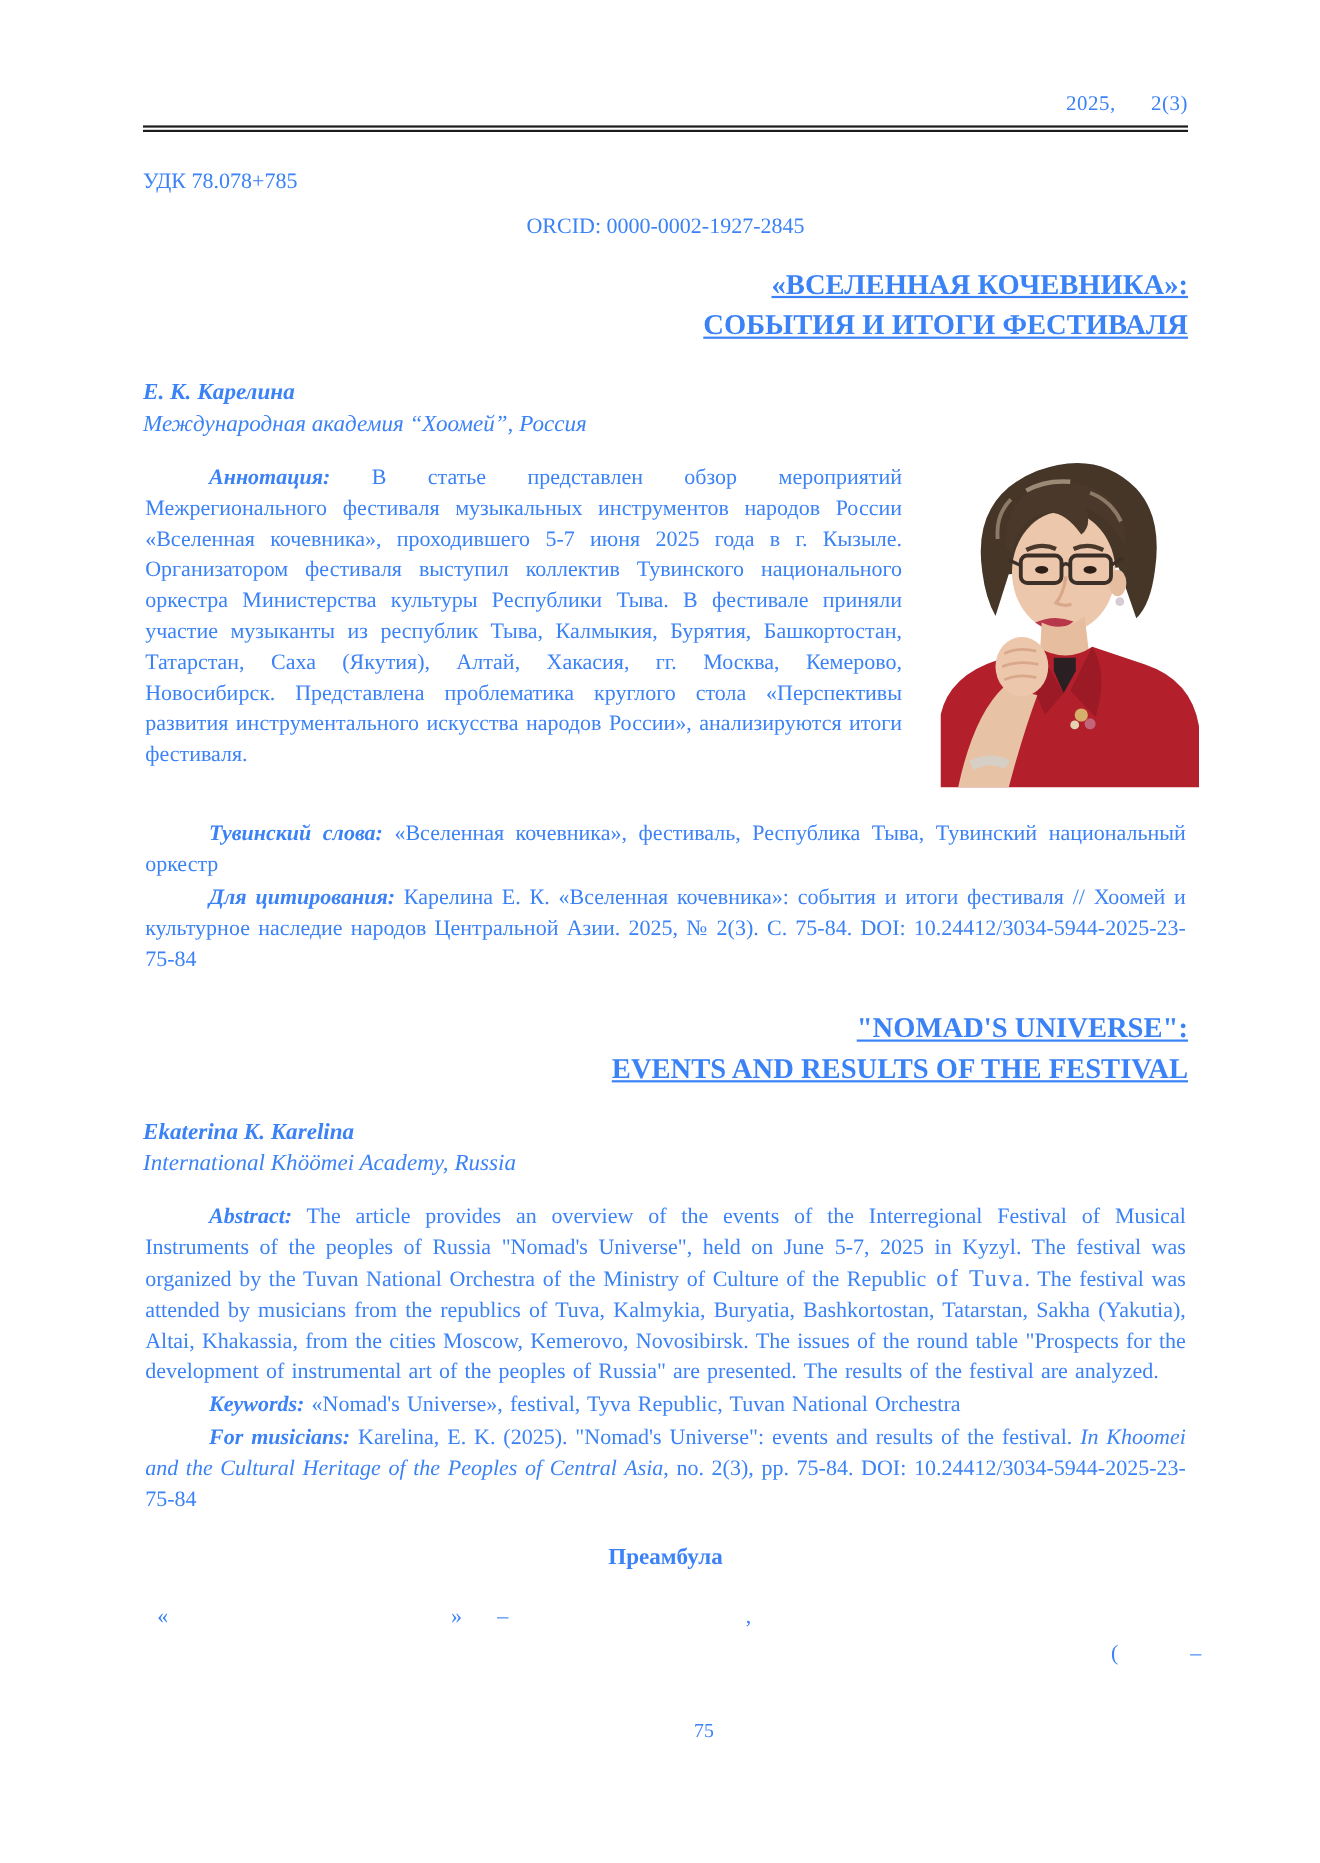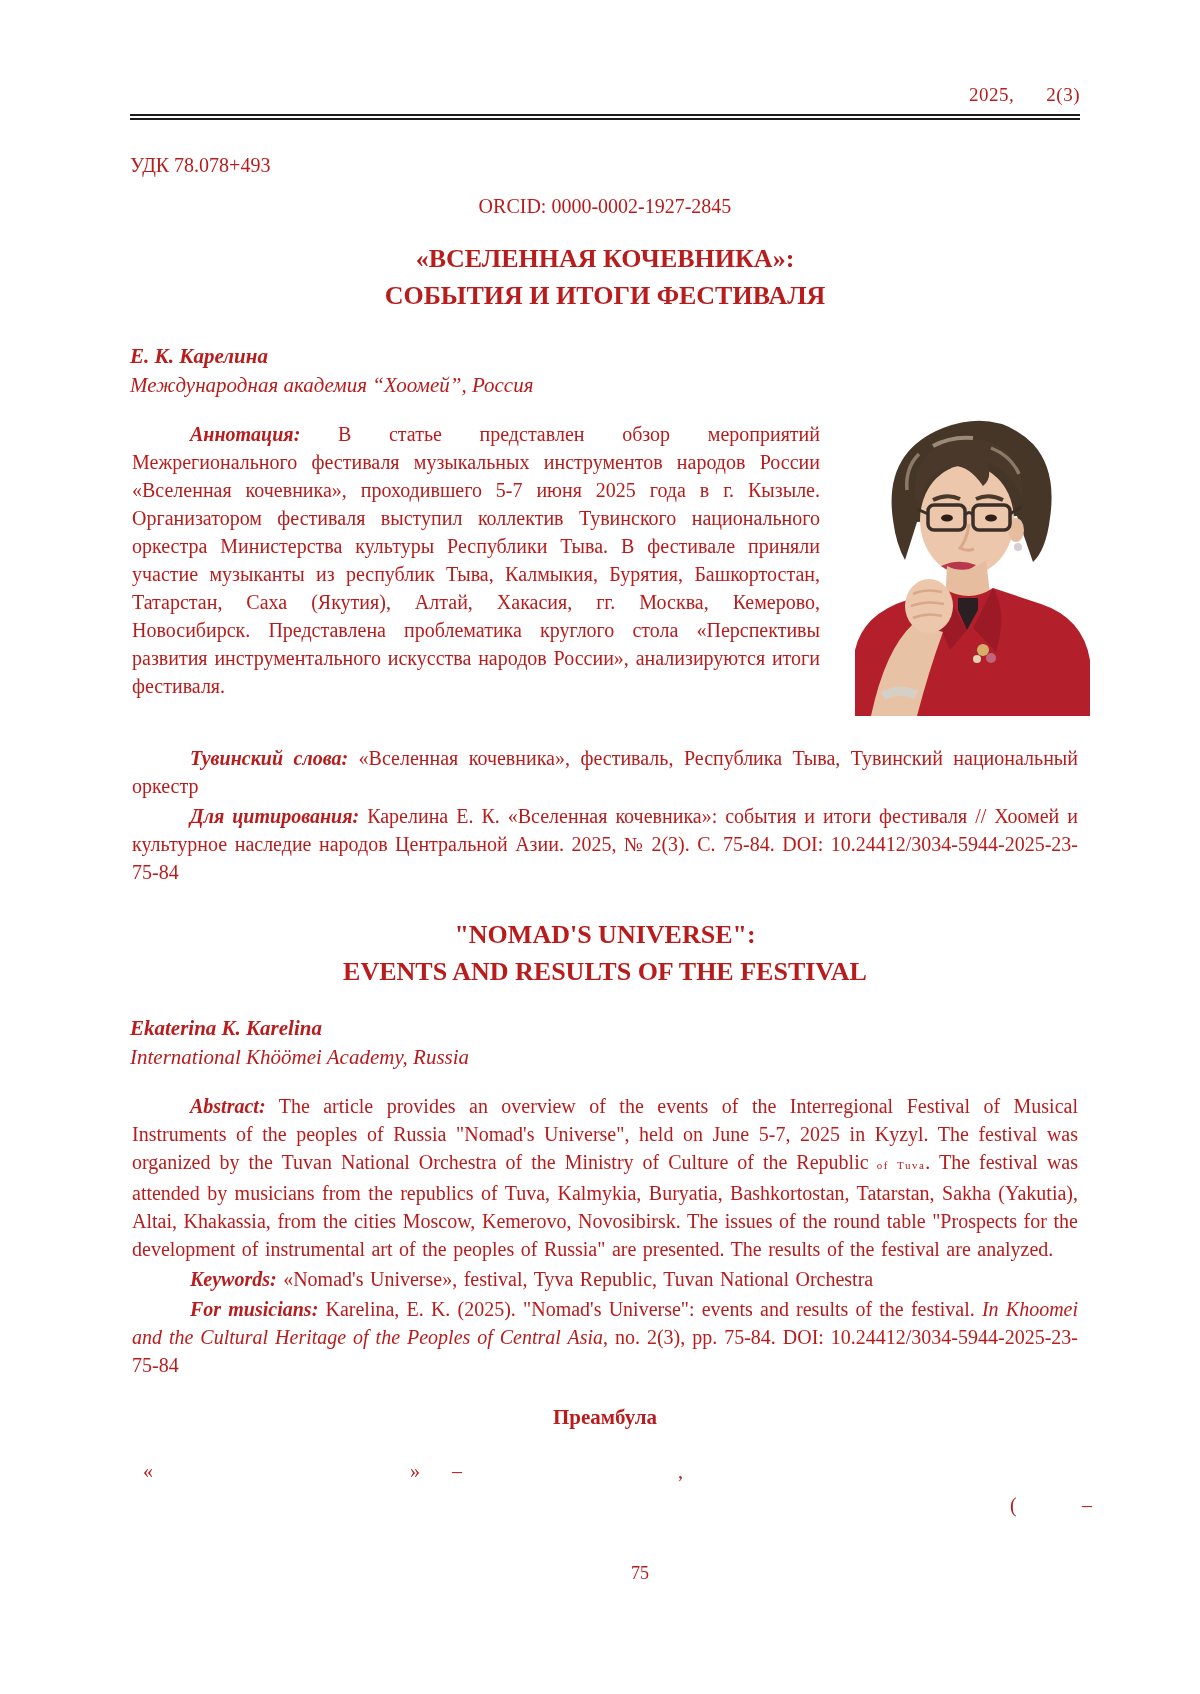--- a/index.html
+++ b/index.html
@@ -2,42 +2,42 @@
 <html><head>
 <meta charset="utf-8">
 <style>
   html,body { margin:0; padding:0; background:#ffffff; }
   .page {
     position:relative;
     width:1200px; height:1694px;
     background:#ffffff;
     overflow:hidden;
     font-family:"Liberation Serif","DejaVu Serif",serif;
-    color:#b91c1c;
+    color:#3b82f6;
   }
   .content { padding:0 120px 0 130px; }
 
   .journal-line { padding-top:84px; text-align:right; font-size:19px; letter-spacing:0.5px; }
   .issue-gap { display:inline-block; margin-left:32px; }
 
   .rule { margin-top:8px; height:2px; border-top:2px solid #1c1c1c; border-bottom:2px solid #1c1c1c; }
 
   .udk-line { margin-top:34px; font-size:20px; }
   .orcid-line { margin-top:18px; text-align:center; font-size:20px; }
 
-  .title { margin-top:22px; text-align:center; font-weight:bold; font-size:26px; line-height:37px; }
+  .title { margin-top:22px; text-align:right; font-weight:bold; font-size:26px; line-height:37px;text-decoration:underline; }
   .author-block { margin-top:28px; text-align:left; font-size:21px; line-height:29px; }
   .author { font-weight:bold; font-style:italic; }
   .affiliation { font-style:italic; }
 
   .body-text { font-size:20px; line-height:28px; text-align:justify; word-spacing:1.5px; }
   .para { margin:2px; text-indent:58px; }
   .label { font-weight:bold; font-style:italic; }
   .it { font-style:italic; }
-  .small-text { font-size:11px; letter-spacing:1.5px; }
+  .small-text { font-size:22px; letter-spacing:1.5px; }
 
   .ru-abstract-wrap { margin-top:20px; min-height:322px; }
   .ru-abstract { width:688px; }
 
   .portrait {
     position:absolute; left:855px; top:398px;
     width:235px; height:318px;
   }
 
   .en-title { margin-top:30px; }
@@ -61,21 +61,21 @@
 
 <div class="page">
   <div class="content">
 
     <div class="journal-line">
       <span>2025,</span><span class="issue-gap">2(3)</span>
     </div>
 
     <div class="rule"></div>
 
-    <div class="udk-line">УДК 78.078+493</div>
+    <div class="udk-line">УДК 78.078+785</div>
     <div class="orcid-line">ORCID: 0000-0002-1927-2845</div>
 
     <div class="title">
       <div>«ВСЕЛЕННАЯ КОЧЕВНИКА»:</div>
       <div>СОБЫТИЯ И ИТОГИ ФЕСТИВАЛЯ</div>
     </div>
 
     <div class="author-block">
       <div class="author">Е. К. Карелина</div>
       <div class="affiliation">Международная академия “Хоомей”, Россия</div>

